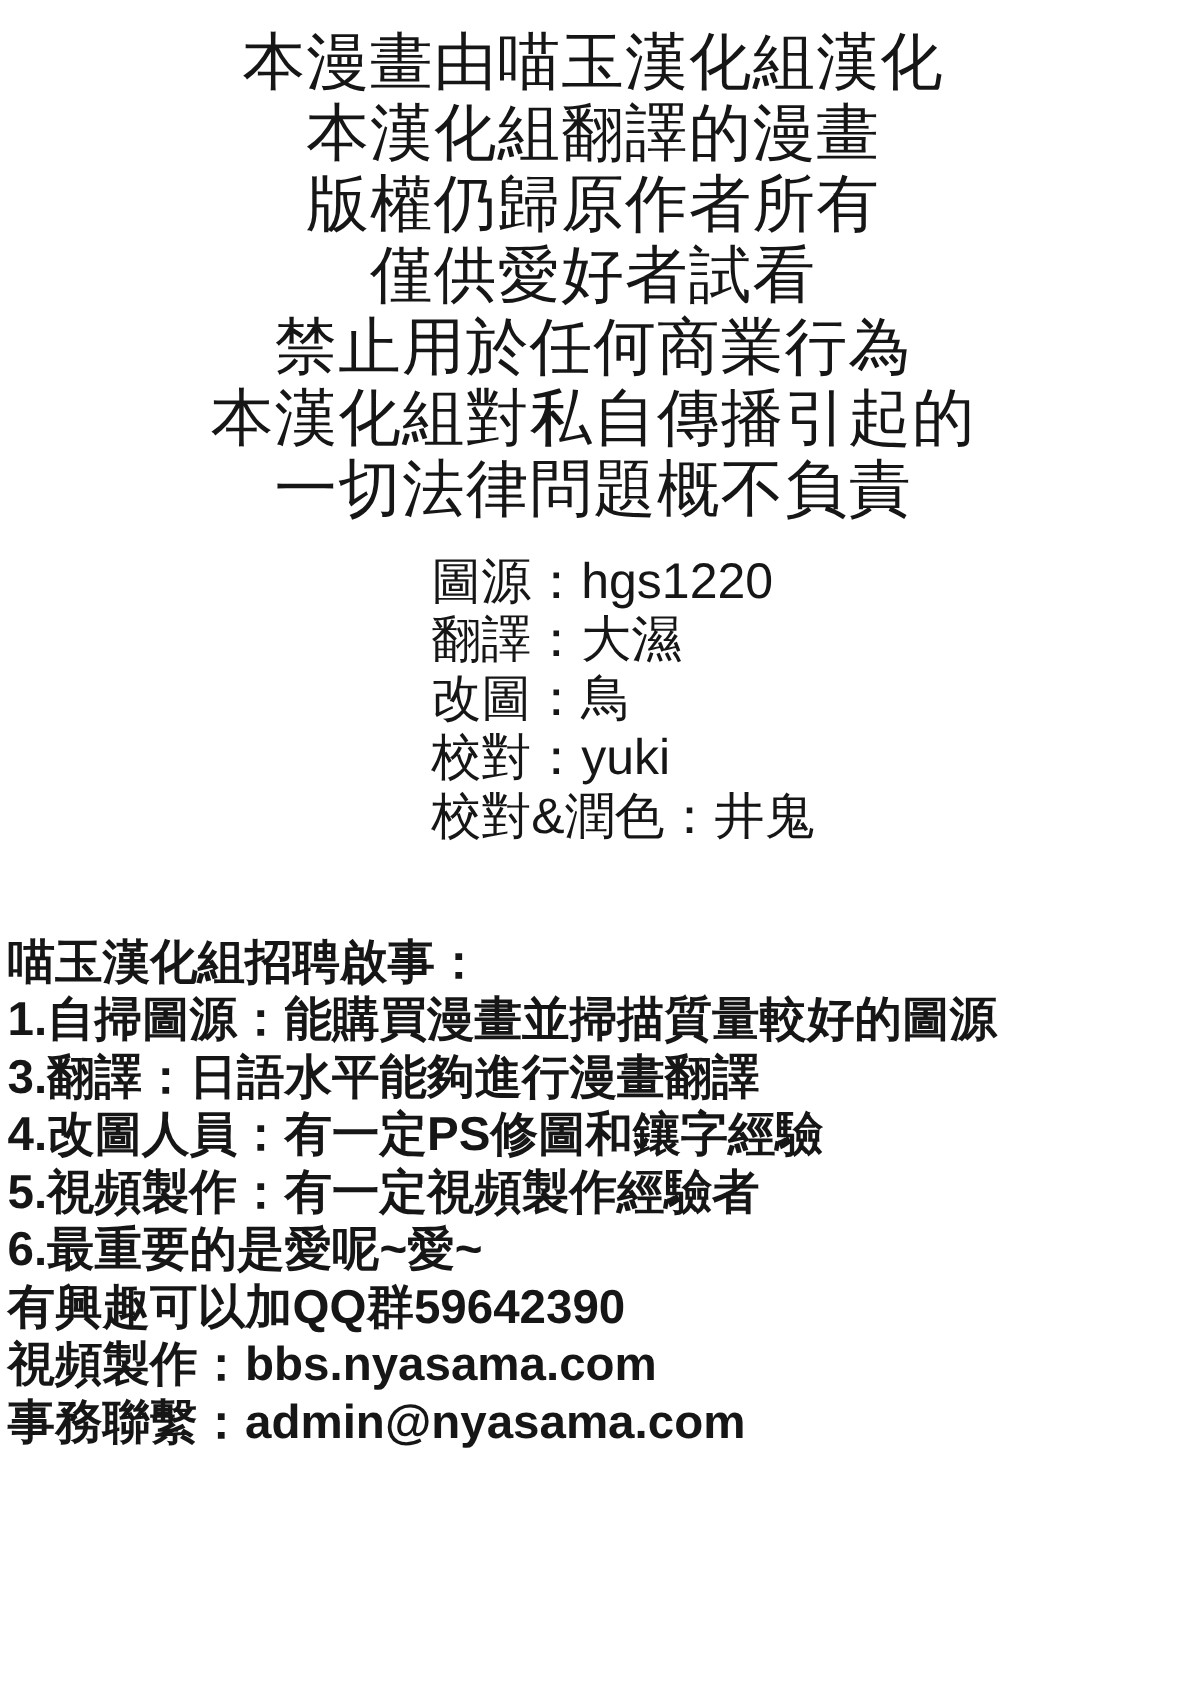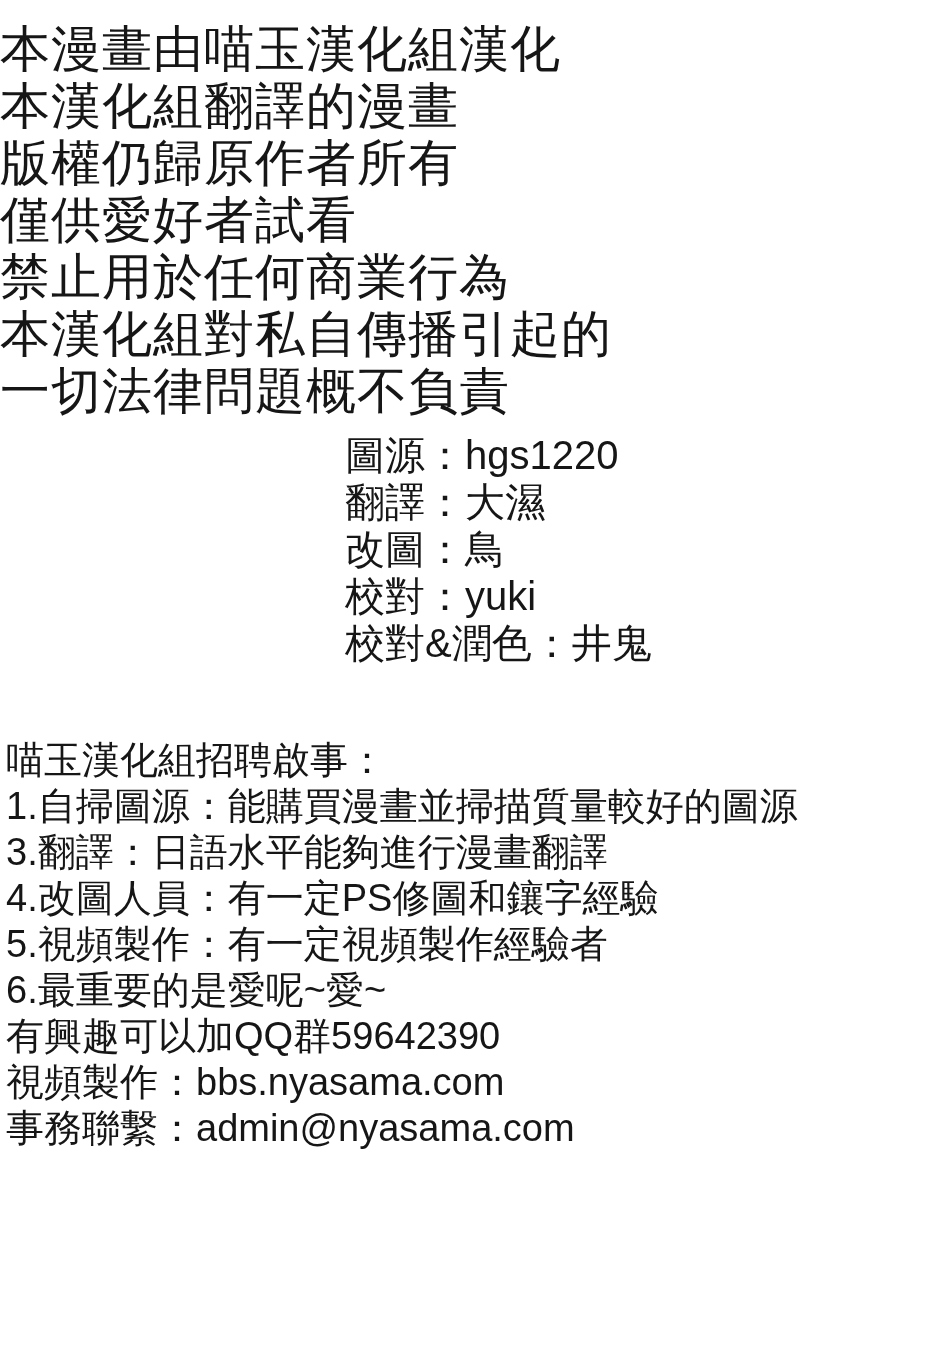--- a/index.html
+++ b/index.html
@@ -9,40 +9,41 @@
     overflow: hidden;
     font-family: "Liberation Sans", "DejaVu Sans", sans-serif;
   }
   .page {
     width: 949px;
     height: 1347px;
     position: relative;
   }
   .notice {
     padding-top: 21px;
+    text-align: center;
     font-size: 50px;
     line-height: 57px;
     font-weight: 400;
     letter-spacing: 1px;
     white-space: nowrap;
   }
   .credits {
-    margin-top: 12px;
+    margin-top: 22px;
     padding-left: 345px;
     font-size: 40px;
     line-height: 47px;
     font-weight: 400;
     white-space: nowrap;
   }
   .recruit {
     margin-top: 70px;
     padding-left: 6px;
     font-size: 38px;
     line-height: 46px;
-    font-weight: 400;
+    font-weight: 700;
     white-space: nowrap;
   }
   .line { display: block; }
 </style>
 </head>
 <body style="background: rgb(255, 255, 255); color: rgb(22, 22, 22);">
 
 <div class="page">
 
   <div class="notice">

